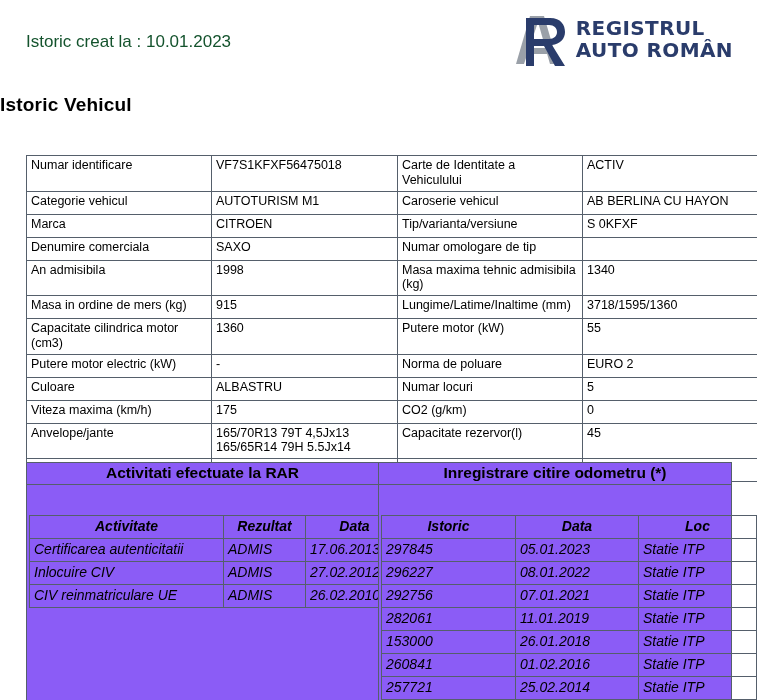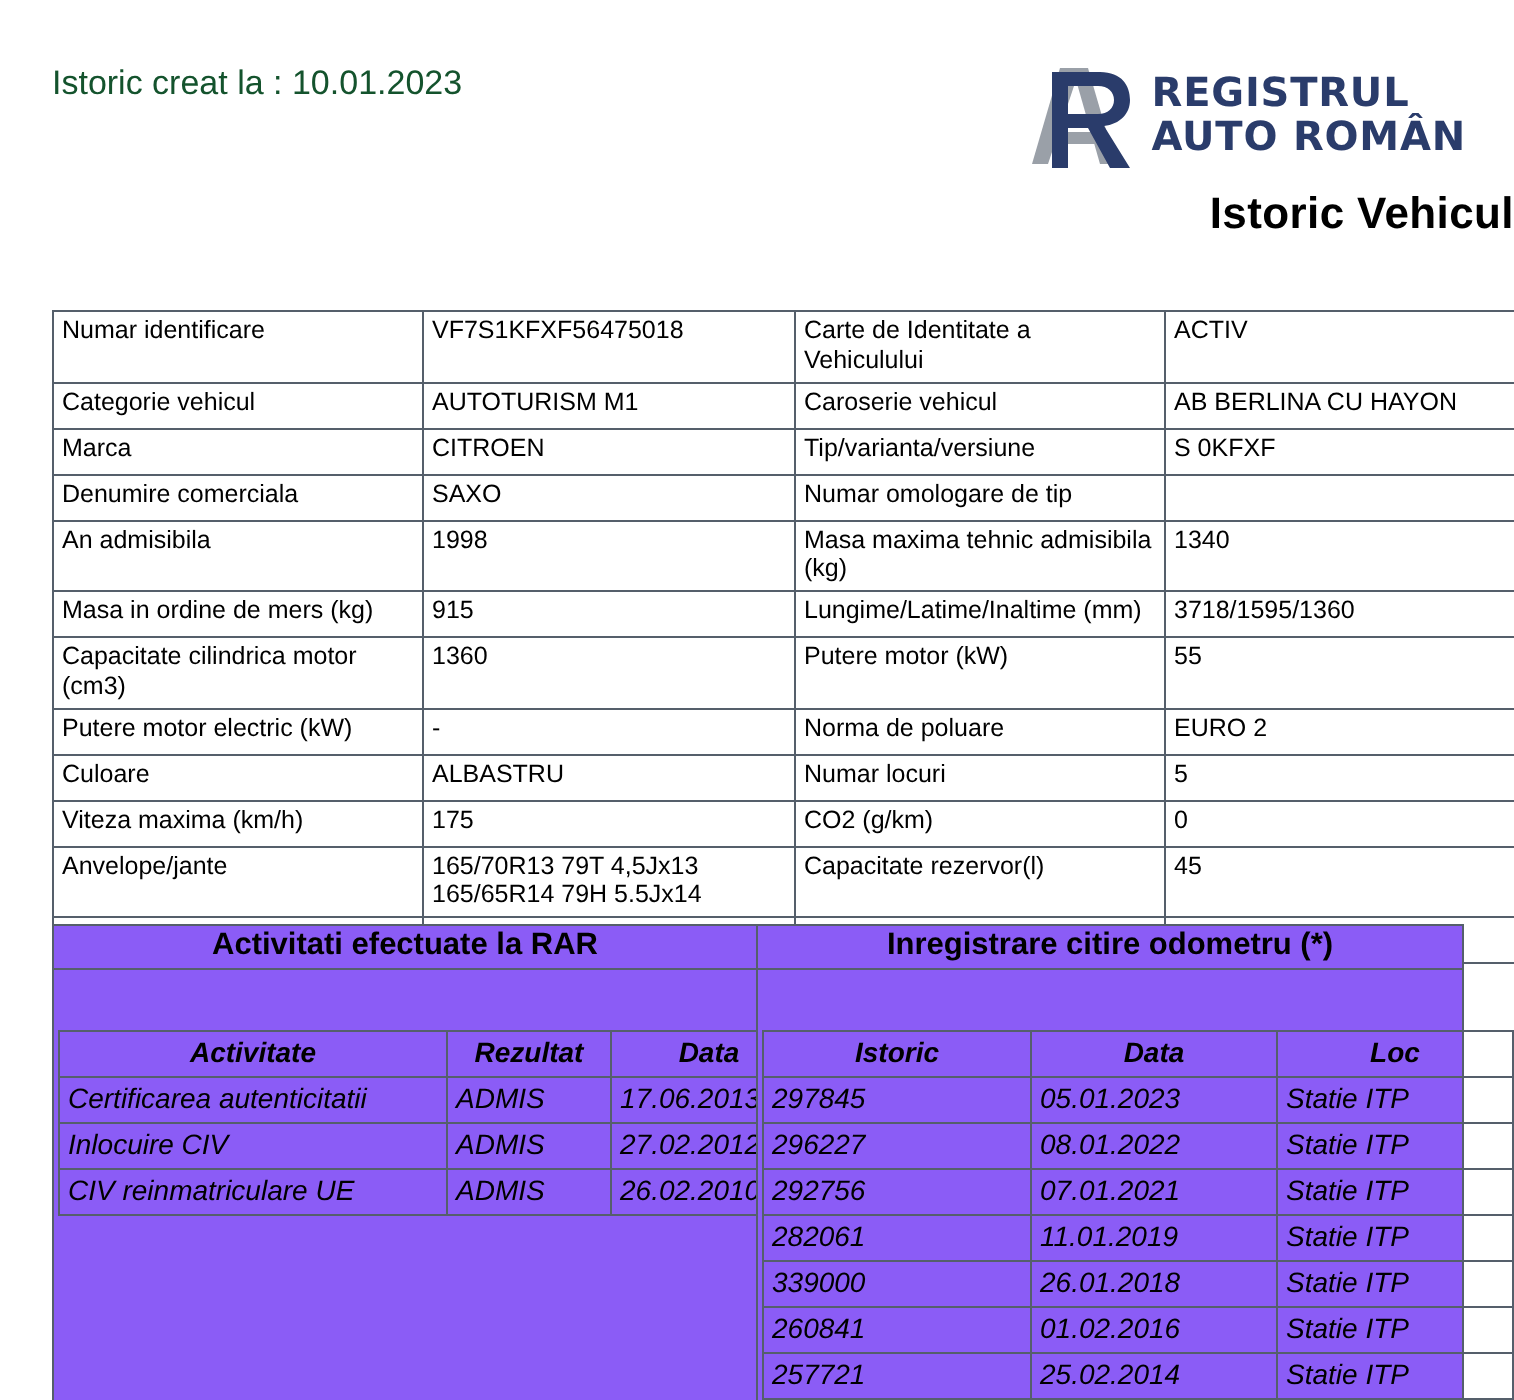--- a/index.html
+++ b/index.html
@@ -25,21 +25,21 @@
     position: absolute;
     left: 26px;
     top: 32px;
     font-size: 17px;
     color: #14532d;
     white-space: nowrap;
   }
   .logo-block {
     position: absolute;
     right: 24px;
-    top: 26px;
+    top: 8px;
     display: flex;
     align-items: center;
     gap: 6px;
   }
   .logo-mark {
     width: 62px;
     height: 62px;
     position: relative;
     flex: none;
   }
@@ -52,22 +52,22 @@
   .logo-text span {
     font-family: "DejaVu Sans", sans-serif;
     font-weight: bold;
     font-size: 20px;
     letter-spacing: 0.4px;
     color: #2a3c6b;
   }
 
   
   .doc-title {
-    text-align: right;
-    font-size: 22px;
+    text-align: left;
+    font-size: 19px;
     font-weight: bold;
     color: #000;
     margin: 6px 0 0 0;
     letter-spacing: 0.2px;
   }
 
   
   .sheet {
     position: absolute;
     left: 26px;
@@ -329,21 +329,21 @@
               <td class="c-val">292756</td>
               <td class="c-dat2">07.01.2021</td>
               <td class="c-loc">Statie ITP</td>
             </tr>
             <tr>
               <td class="c-val">282061</td>
               <td class="c-dat2">11.01.2019</td>
               <td class="c-loc">Statie ITP</td>
             </tr>
             <tr>
-              <td class="c-val">339000</td>
+              <td class="c-val">153000</td>
               <td class="c-dat2">26.01.2018</td>
               <td class="c-loc">Statie ITP</td>
             </tr>
             <tr>
               <td class="c-val">260841</td>
               <td class="c-dat2">01.02.2016</td>
               <td class="c-loc">Statie ITP</td>
             </tr>
             <tr>
               <td class="c-val">257721</td>

